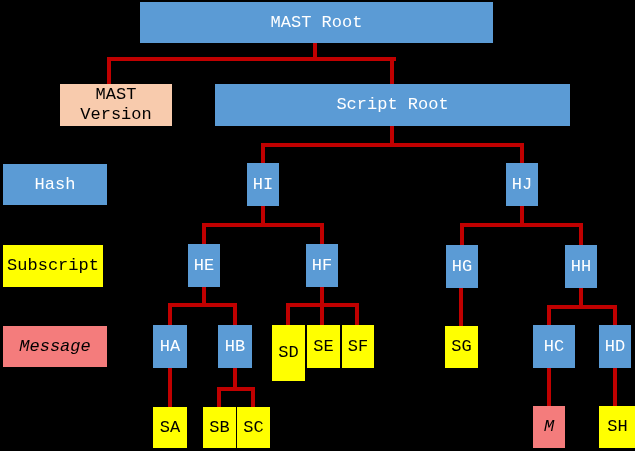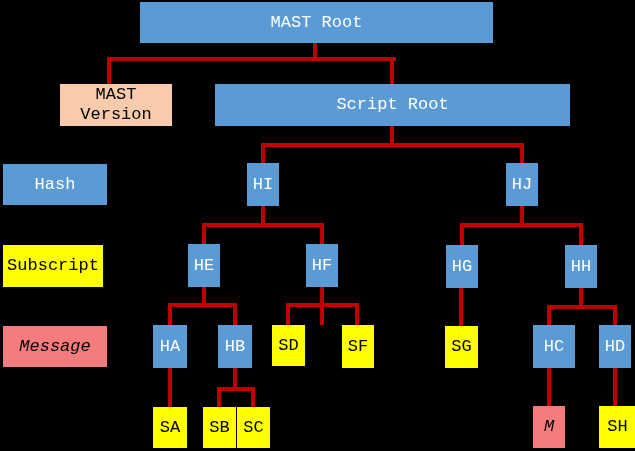--- a/index.html
+++ b/index.html
@@ -99,21 +99,22 @@
   <div class="box c-hash" style="left:247px;top:163px;width:32px;height:43px">HI</div>
   <div class="box c-hash" style="left:506px;top:163px;width:32px;height:43px">HJ</div>
 
   <div class="box c-hash" style="left:188px;top:244px;width:32px;height:43px">HE</div>
   <div class="box c-hash" style="left:306px;top:244px;width:32px;height:43px">HF</div>
   <div class="box c-hash" style="left:446px;top:245px;width:32px;height:43px">HG</div>
   <div class="box c-hash" style="left:565px;top:245px;width:32px;height:43px">HH</div>
 
   <div class="box c-hash" style="left:153px;top:325px;width:34px;height:43px">HA</div>
   <div class="box c-hash" style="left:218px;top:325px;width:34px;height:43px">HB</div>
-  <div class="box c-sub" style="left:272px;top:325px;width:33px;height:41px">SD</div>
+  <div class="box c-sub" style="left:272px;top:325px;width:33px;height:56px">SD</div>
+  <div class="box c-sub" style="left:307px;top:325px;width:33px;height:43px">SE</div>
   <div class="box c-sub" style="left:342px;top:325px;width:32px;height:43px">SF</div>
   <div class="box c-sub" style="left:445px;top:326px;width:33px;height:42px">SG</div>
   <div class="box c-hash" style="left:533px;top:325px;width:42px;height:43px">HC</div>
   <div class="box c-hash" style="left:599px;top:325px;width:32px;height:43px">HD</div>
 
   <div class="box c-sub" style="left:153px;top:407px;width:34px;height:41px">SA</div>
   <div class="box c-sub" style="left:203px;top:407px;width:33px;height:41px">SB</div>
   <div class="box c-sub" style="left:237px;top:407px;width:33px;height:41px">SC</div>
   <div class="box c-msg" style="left:533px;top:406px;width:32px;height:42px">M</div>
   <div class="box c-sub" style="left:599px;top:406px;width:37px;height:42px">SH</div>

